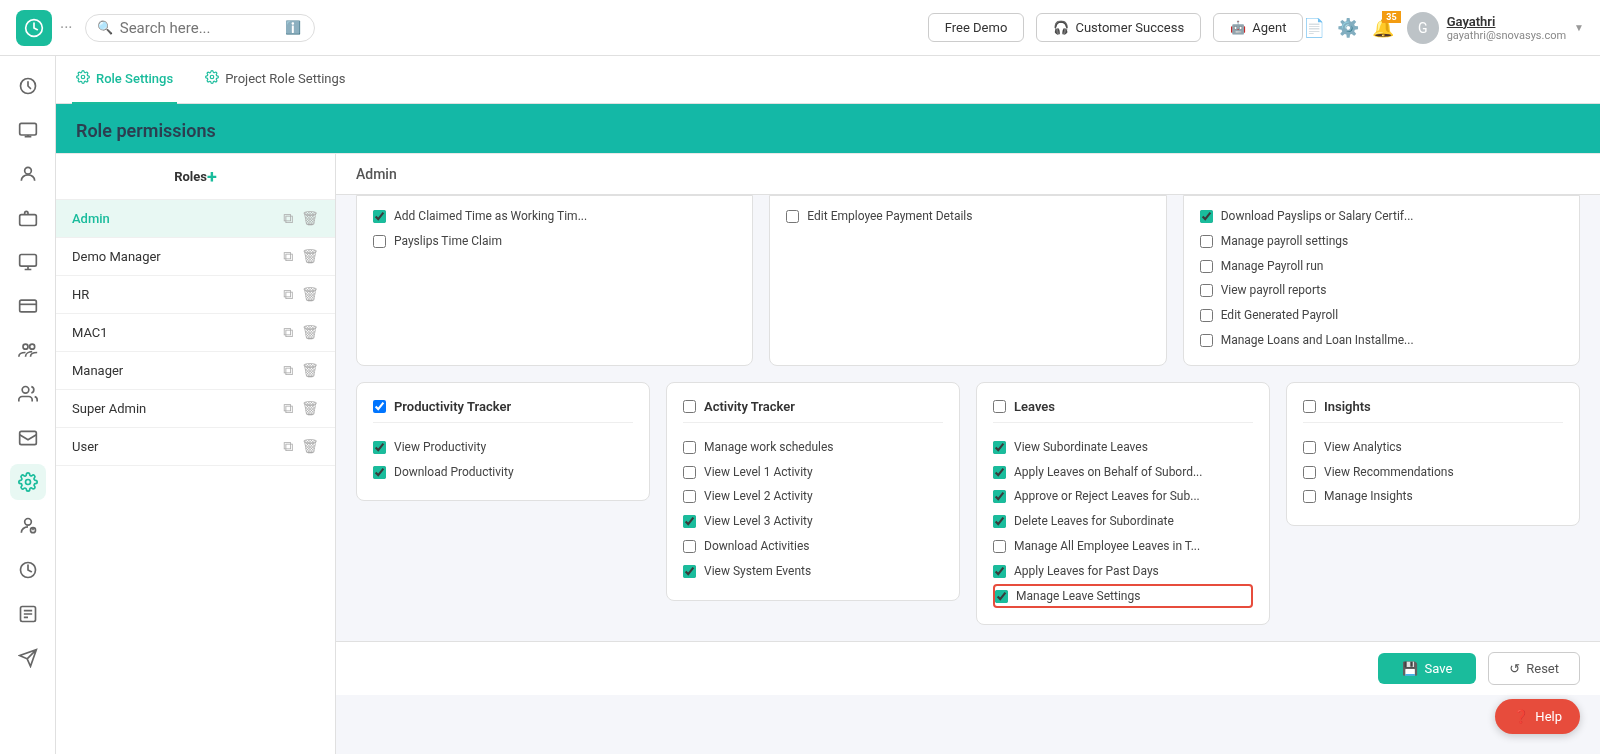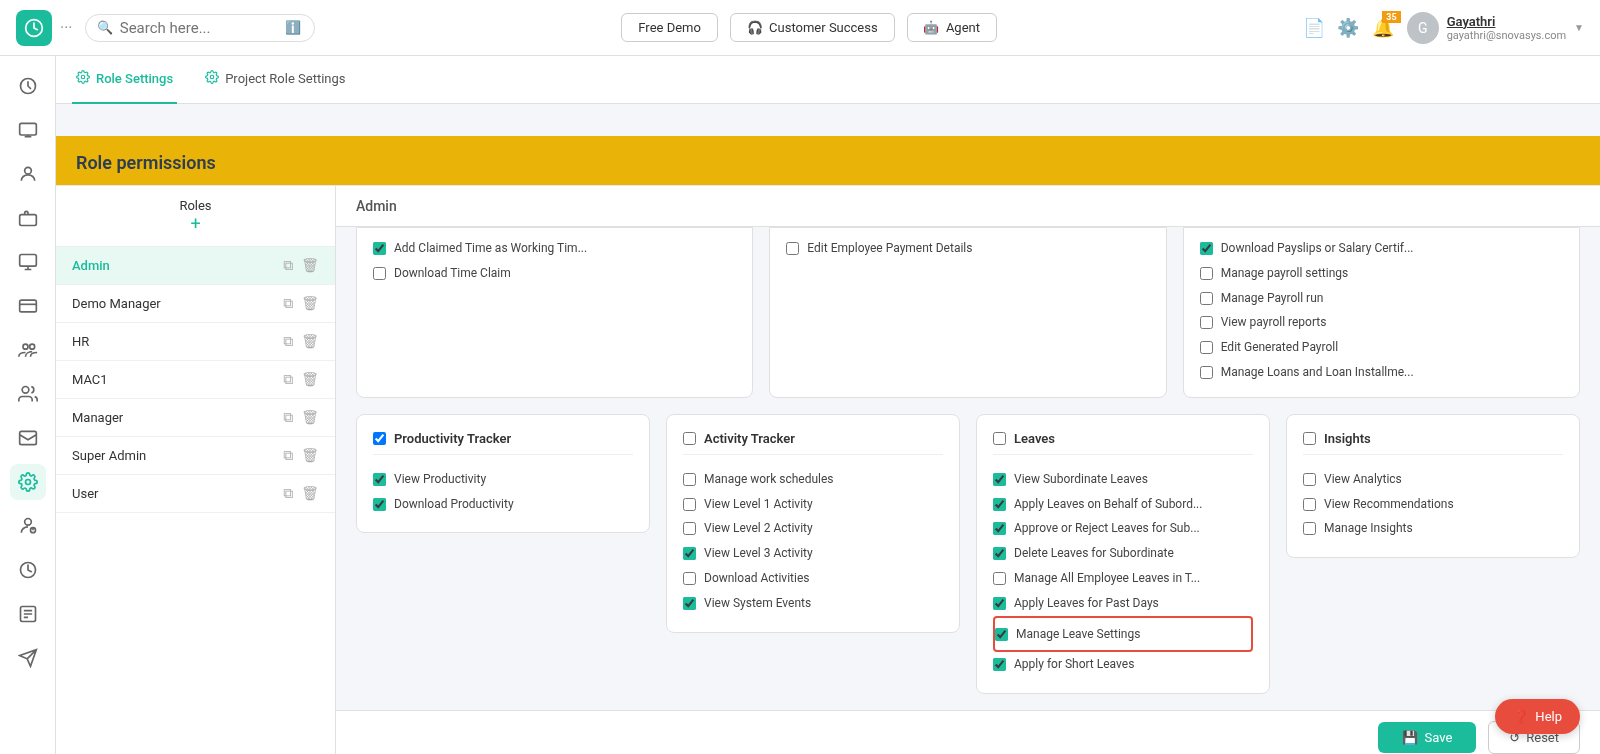--- a/index.html
+++ b/index.html
@@ -19,21 +19,21 @@
     .navbar-dots { margin: 0 8px; color: #999; font-size: 16px; }
     .navbar-search {
       display: flex; align-items: center; border: 1px solid #ddd;
       border-radius: 20px; padding: 4px 12px; margin-left: 4px; gap: 6px;
       background: #fff; min-width: 220px;
     }
     .navbar-search input {
       border: none; outline: none; font-size: 15px; color: #c2410c; width: 160px;
     }
     .search-info { color: #999; font-size: 13px; }
-    .navbar-center { flex: 1; display: flex; justify-content: center; gap: 12px; align-items: center; }
+    .navbar-center { flex: 1; display: flex; justify-content: flex-end; gap: 12px; align-items: center; }
     .btn-free-demo {
       border: 1px solid #ccc; background: #fff; border-radius: 6px;
       padding: 6px 16px; font-size: 13px; cursor: pointer; color: #333;
     }
     .btn-customer-success {
       background: #fff; border: 1px solid #ccc; border-radius: 6px;
       padding: 6px 16px; font-size: 13px; cursor: pointer; color: #333;
       display: flex; align-items: center; gap: 6px;
     }
     .btn-agent {
@@ -67,21 +67,21 @@
     .sidebar-icon {
       width: 36px; height: 36px; display: flex; align-items: center;
       justify-content: center; border-radius: 8px; cursor: pointer;
       color: #666; font-size: 18px;
     }
     .sidebar-icon.active { background: #e8f8f3; color: #1abc9c; }
 
     
     .main-wrap {
       margin-top: 56px; margin-left: 56px; height: calc(100vh - 56px);
-      display: flex; flex-direction: column; overflow: hidden; gap: 32px;
+      display: flex; flex-direction: column; overflow: hidden;
     }
 
     
     .tabs-bar {
       background: #fff; border-bottom: 1px solid #e0e0e0;
       display: flex; align-items: center; padding: 0 16px; height: 48px; gap: 24px;
     }
     .tab-item {
       display: flex; align-items: center; gap: 6px; padding: 0 4px;
       height: 48px; cursor: pointer; color: #555; font-size: 13px;
@@ -89,36 +89,36 @@
     }
     .tab-item.active { color: #1abc9c; border-bottom: 2px solid #1abc9c; font-weight: 500; }
     .tab-icon { color: #1abc9c; font-size: 14px; }
 
     
     .page-content {
       flex: 1; overflow: hidden; display: flex; flex-direction: column; background: #f5f6fa;
     }
     .page-title {
       font-size: 18px; font-weight: 600; color: #2c3e50; padding: 16px 20px 12px;
-      background: #eab308; border-bottom: 1px solid #e8e8e8;
+      background: #14b8a6; border-bottom: 1px solid #e8e8e8;
     }
 
     
     .permissions-layout {
       display: flex; flex: 1; overflow: hidden;
     }
 
     
     .roles-panel {
       width: 280px; background: #fff; border-right: 1px solid #e0e0e0;
       display: flex; flex-direction: column; flex-shrink: 0; overflow-y: auto;
     }
     .roles-header {
       display: flex; align-items: center; justify-content: center;
-      padding: 12px 16px; border-bottom: 1px solid #eee; font-weight: 400; font-size: 13px; flex-direction: column;
+      padding: 12px 16px; border-bottom: 1px solid #eee; font-weight: 700; font-size: 13px;
     }
     .add-role-btn { color: #1abc9c; cursor: pointer; font-size: 18px; }
     .role-item {
       display: flex; align-items: center; justify-content: space-between;
       padding: 10px 16px; border-bottom: 1px solid #f0f0f0; cursor: pointer;
     }
     .role-item.active { background: #e8f8f3; }
     .role-name { font-size: 13px; color: #333; }
     .role-item.active .role-name { color: #1abc9c; font-weight: 500; }
     .role-actions { display: flex; gap: 8px; }
@@ -152,21 +152,21 @@
       font-size: 12px; color: #444; line-height: 1.4;
     }
     .perm-item input[type="checkbox"] {
       margin-top: 2px; accent-color: #1abc9c; flex-shrink: 0;
     }
 
     
     .manage-leave-highlight {
       border: 2px solid #e74c3c !important;
       border-radius: 4px;
-      padding: 8px 0;
+      padding: 2px 0;
     }
 
     
     .bottom-bar {
       display: flex; justify-content: flex-end; align-items: center;
       padding: 10px 20px; gap: 12px; background: #fff; border-top: 1px solid #e0e0e0;
     }
     .btn-save {
       background: #1abc9c; color: #fff; border: none; border-radius: 6px;
       padding: 8px 24px; font-size: 13px; cursor: pointer; display: flex; align-items: center; gap: 6px;
@@ -413,21 +413,21 @@
         <div class="admin-label">Admin</div>
 
         <div class="partial-top">
           <div class="partial-card">
             <div class="perm-item">
               <input type="checkbox" checked="" style="">
               <span>Add Claimed Time as Working Tim...</span>
             </div>
             <div class="perm-item">
               <input type="checkbox" style="">
-              <span>Download Time Claim</span>
+              <span>Payslips Time Claim</span>
             </div>
           </div>
           <div class="partial-card">
             <div class="perm-item">
               <input type="checkbox" style="">
               <span>Edit Employee Payment Details</span>
             </div>
           </div>
           <div class="partial-card">
             <div class="perm-item">
@@ -530,24 +530,20 @@
               <input type="checkbox" style="">
               <span>Manage All Employee Leaves in T...</span>
             </div>
             <div class="perm-item">
               <input type="checkbox" checked="" style="">
               <span>Apply Leaves for Past Days</span>
             </div>
             <div class="perm-item manage-leave-highlight">
               <input type="checkbox" checked="" style="">
               <span>Manage Leave Settings</span>
-            </div>
-            <div class="perm-item">
-              <input type="checkbox" checked="" style="">
-              <span>Apply for Short Leaves</span>
             </div>
           </div>
 
           <div class="perm-card">
             <div class="perm-card-header">
               <input type="checkbox" style="">
               <span>Insights</span>
             </div>
             <div class="perm-item">
               <input type="checkbox" style="">

